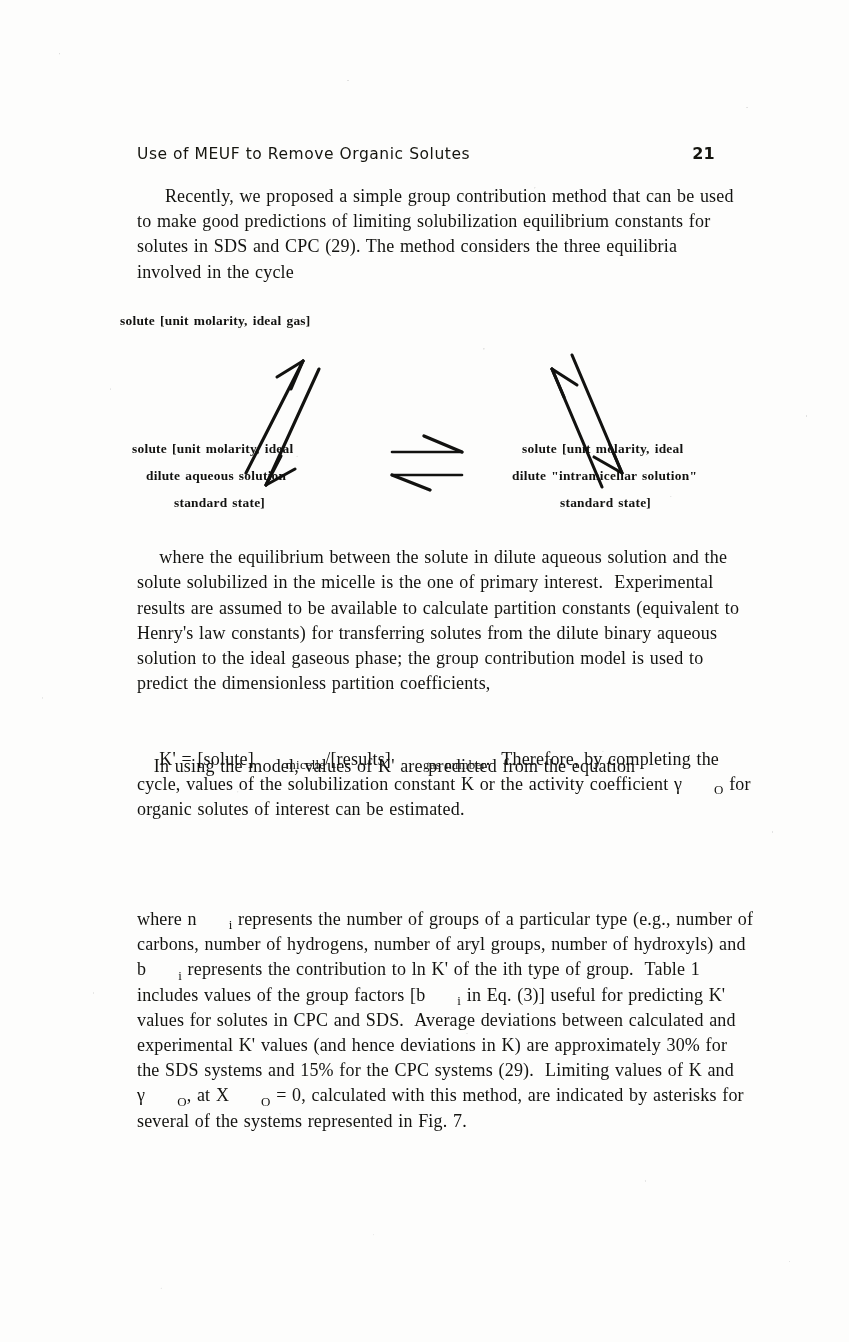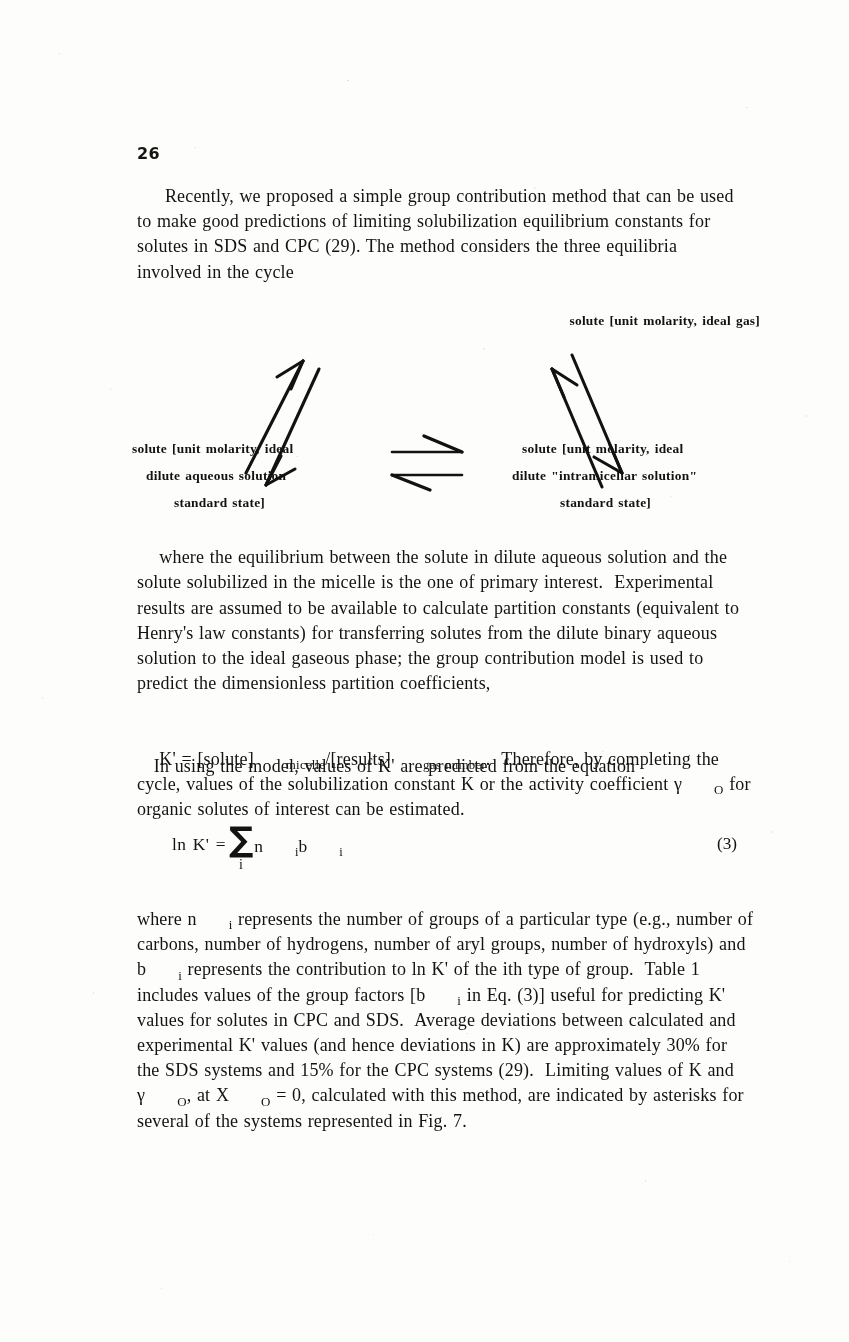--- a/index.html
+++ b/index.html
@@ -113,21 +113,21 @@
     font-family: "Liberation Serif", "DejaVu Serif", serif;
     font-weight: bold;
     font-size: 13.4px;
     letter-spacing: .25px;
     word-spacing: 1.4px;
     color: #121210;
     white-space: nowrap;
   }
   #lbl-gas {
     left: 0; top: 8px; width: 640px;
-    text-align: right;
+    text-align: left;
   }
   #lbl-aq {
     left: 12px; top: 136px; width: 280px;
     text-align: left;
   }
   #lbl-mic {
     left: 392px; top: 136px; width: 250px;
     text-align: left;
   }
   .dlabel .l1 { display: block; padding-left: 0;    margin-bottom: 11px; }
@@ -183,21 +183,22 @@
     font-size: 17.2px;
     color: #131310;
   }
 </style>
 </head>
 <body>
 
 <div id="page">
 
   <div id="header">
-    <span class="hpage">26</span>
+    <span class="htitle">Use of MEUF to Remove Organic Solutes</span>
+    <span class="hpage">21</span>
   </div>
 
   <div class="para" id="para-intro">     Recently, we proposed a simple group contribution method that can be used to make good predictions of limiting solubilization equilibrium constants for solutes in SDS and CPC (29). The method considers the three equilibria involved in the cycle</div>
 
   <div id="diagram">
 
     <div class="dlabel" id="lbl-gas">solute [unit molarity, ideal gas]</div>
 
     <div class="dlabel" id="lbl-aq">
       <span class="l1">solute [unit molarity, ideal</span>
@@ -249,28 +250,17 @@
   </div>
 
   <div class="para" id="para-mid">
     <span>where the equilibrium between the solute in dilute aqueous solution and the solute solubilized in the micelle is the one of primary interest.  Experimental results are assumed to be available to calculate partition constants (equivalent to Henry's law constants) for transferring solutes from the dilute binary aqueous solution to the ideal gaseous phase; the group contribution model is used to predict the dimensionless partition coefficients,</span>
     <br>
     <span>K' = [solute]</span><sub>micelle</sub><span>/[results]</span><sub>gas number</sub><span>.  Therefore, by completing the cycle, values of the solubilization constant K or the activity coefficient </span><span>γ</span><sub>O</sub><span> for organic solutes of interest can be estimated.</span>
   </div>
 
   <div class="para" id="para-eqlead">   In using the model, values of K' are predicted from the equation</div>
 
-  <div id="equation">
-    <div id="eq-body">
-      <span id="eq-lhs">ln K' =</span>
-      <span id="eq-sum">
-        <span id="eq-sigma">∑</span>
-        <span id="eq-index">i</span>
-      </span>
-      <span id="eq-terms"><span>n</span><sub>i</sub><span>b</span><sub>i</sub></span>
-    </div>
-    <span id="eq-num">(3)</span>
-  </div>
 
   <div class="para" id="para-tail"><span>where n</span><sub>i</sub><span> represents the number of groups of a particular type (e.g., number of carbons, number of hydrogens, number of aryl groups, number of hydroxyls) and b</span><sub>i</sub><span> represents the contribution to ln K' of the ith type of group.  Table 1 includes values of the group factors [b</span><sub>i</sub><span> in Eq. (3)] useful for predicting K' values for solutes in CPC and SDS.  Average deviations between calculated and experimental K' values (and hence deviations in K) are approximately 30% for the SDS systems and 15% for the CPC systems (29).  Limiting values of K and </span><span>γ</span><sub>O</sub><span>, at X</span><sub>O</sub><span> = 0, calculated with this method, are indicated by asterisks for several of the systems represented in Fig. 7.</span></div>
 
   <div id="speckle"></div>
 </div>
 
 </body></html>

